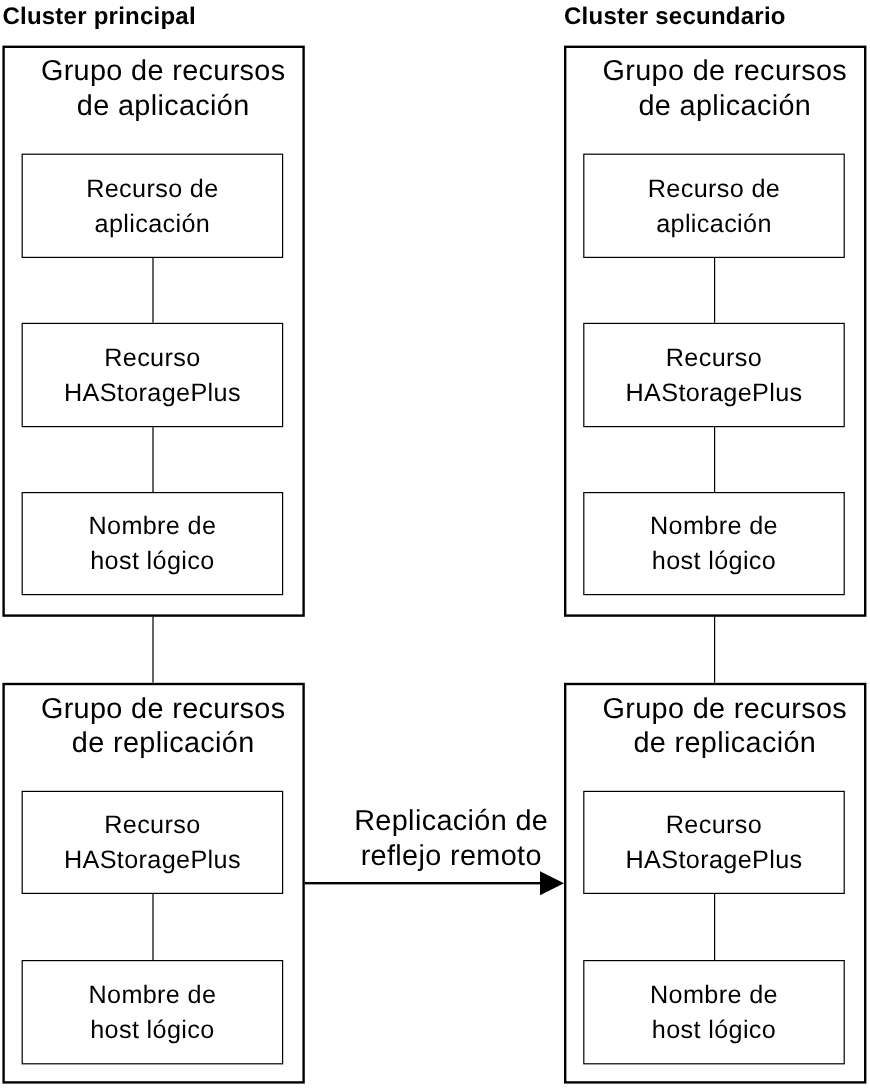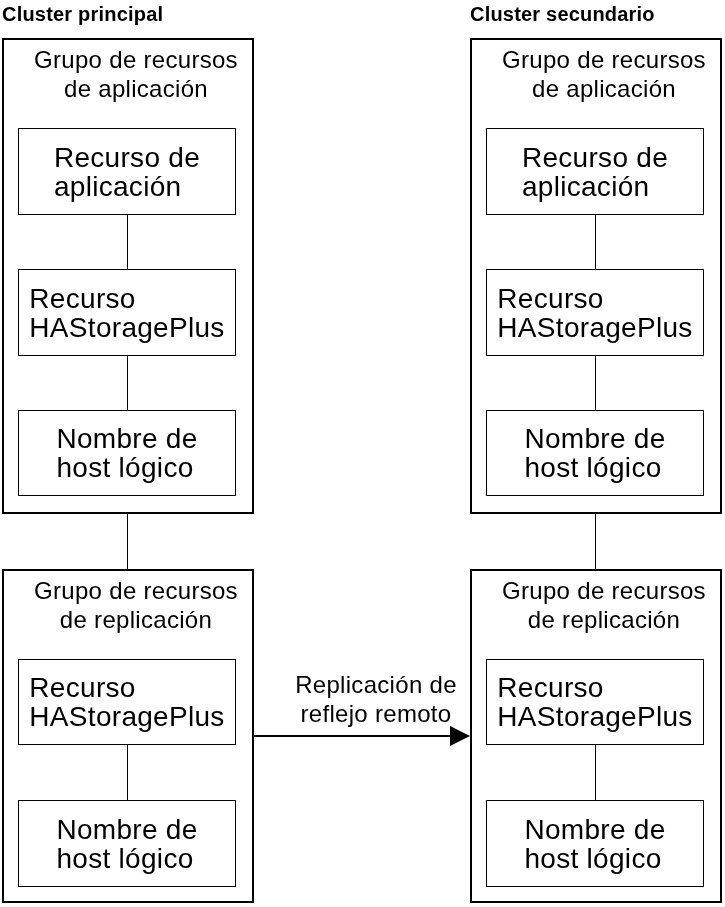--- a/index.html
+++ b/index.html
@@ -49,21 +49,22 @@
   .node {
     position: absolute;
     left: 14px;
     width: 218px;
     border: 1.5px solid #000000;
     background: #ffffff;
     box-sizing: border-box;
     display: flex;
     align-items: center;
     justify-content: center;
-    font-size: 28px;
+    text-align: center;
+    font-size: 21px;
     line-height: 29px;
     letter-spacing: 0.3px;
     white-space: pre-line;
   }
   .n1  { top: 88px;  height: 87px; }
   .n2  { top: 229px; height: 87px; }
   .n3  { top: 370px; height: 86px; }
   .n1r { top: 88px;  height: 86px; }
   .n2r { top: 229px; height: 87px; }
   .conn {

